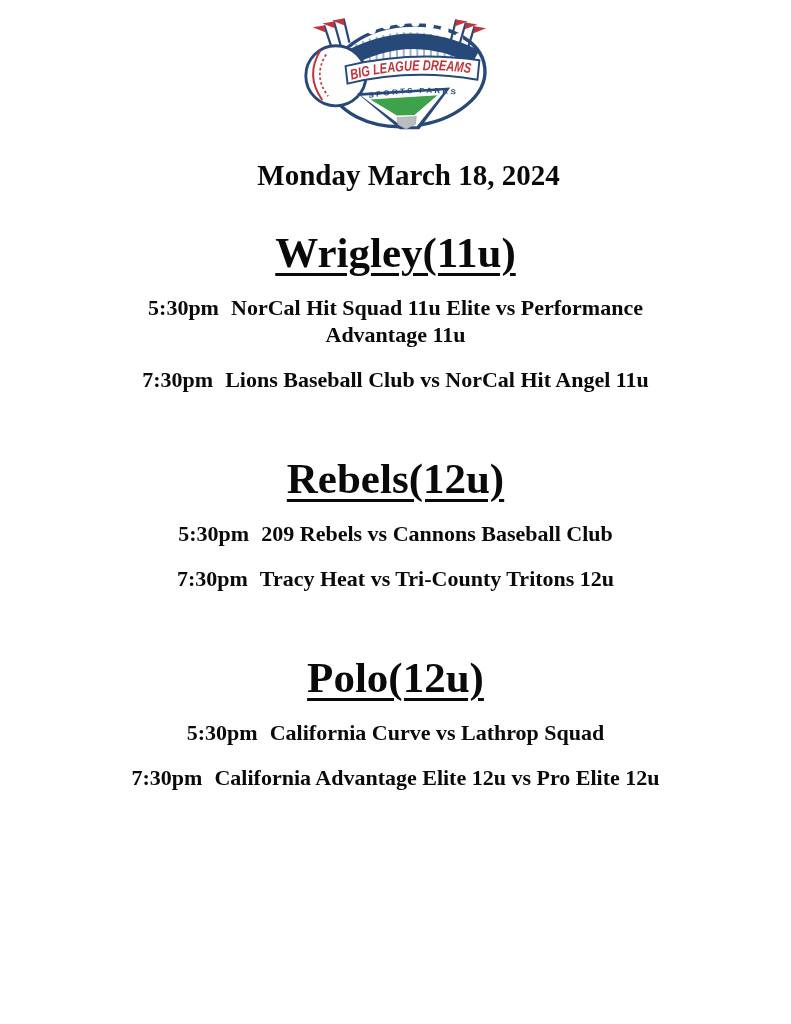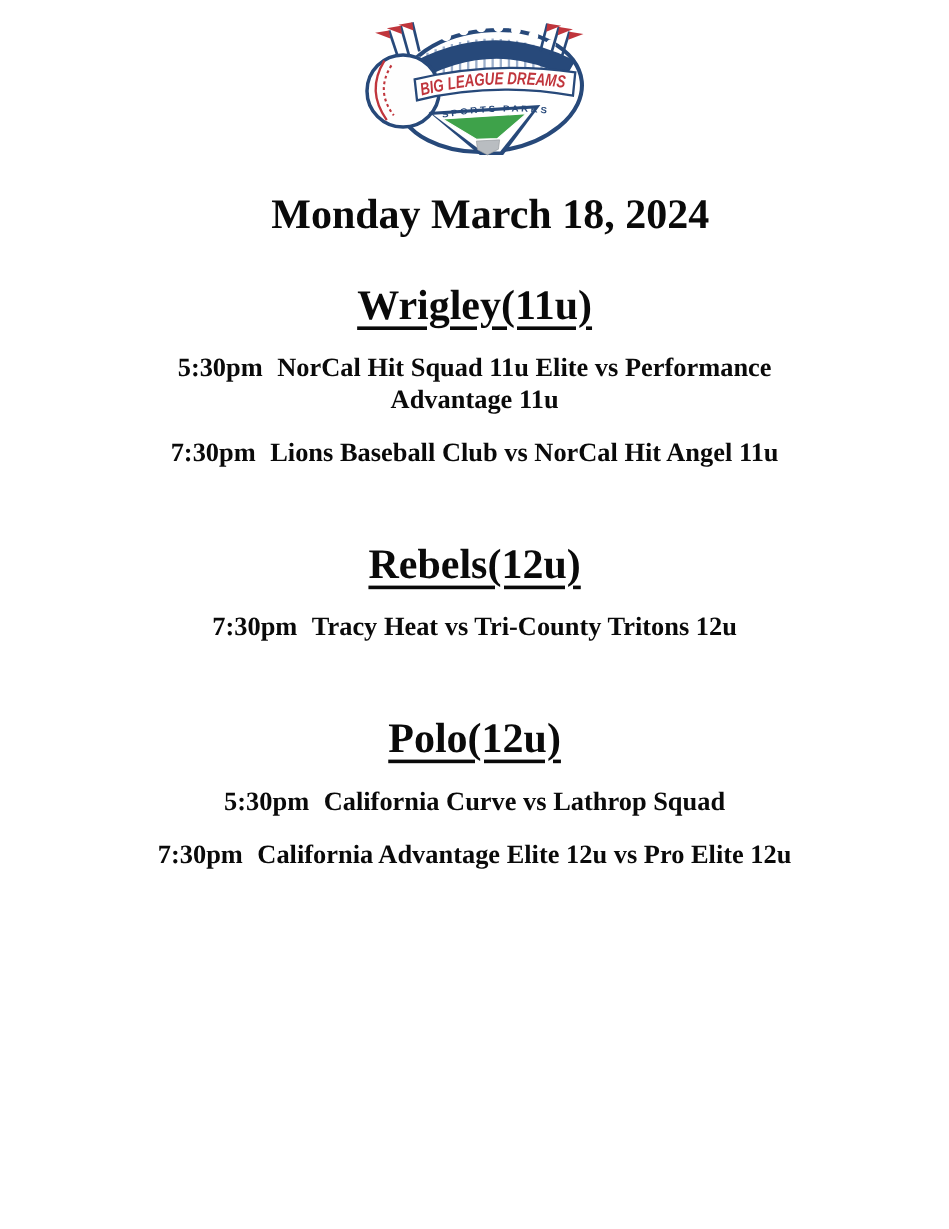--- a/index.html
+++ b/index.html
@@ -9,31 +9,31 @@
     margin:0 auto;
     background:var(--page_bg,#ffffff);
     color:var(--text,#0a0a0a);
     font-family:"Liberation Serif","DejaVu Serif",serif;
     overflow:hidden;
   }
   .logo-wrap{display:flex;justify-content:center;padding-top:6px;}
   .logo-wrap svg{width:196px;height:128px;}
   h1.title{
     text-align:center;
-    font-size:35px;
+    font-size:29px;
     font-weight:700;
     margin:26px 0 0 0;
     line-height:1.1;
     padding-left:26px;
   }
   .sections{margin-top:0;}
   .section{margin-top:36px;}
   .section + .section{margin-top:60px;}
   h2.field{
-    font-size:35px;
+    font-size:43px;
     font-weight:700;
     text-align:center;
     margin:12px;
     line-height:1.15;
   }
   h2.field span{
     text-decoration:underline;
     text-decoration-thickness:3px;
     text-underline-offset:6px;
   }
@@ -134,20 +134,21 @@
   <p class="game"><span class="time">5:30pm</span><span>NorCal Hit Squad 11u Elite vs Performance
 Advantage 11u</span></p>
 
   <p class="game"><span class="time">7:30pm</span><span>Lions Baseball Club vs NorCal Hit Angel 11u</span></p>
 </div>
   </section>
 
   <section class="section">
     <h2 class="field"><span>Rebels(12u)</span></h2>
     <div>
+  <p class="game"><span class="time">5:30pm</span><span>209 Rebels vs Cannons Baseball Club</span></p>
 
   <p class="game"><span class="time">7:30pm</span><span>Tracy Heat vs Tri-County Tritons 12u</span></p>
 </div>
   </section>
 
   <section class="section">
     <h2 class="field"><span>Polo(12u)</span></h2>
     <div>
   <p class="game"><span class="time">5:30pm</span><span>California Curve vs Lathrop Squad</span></p>
 

